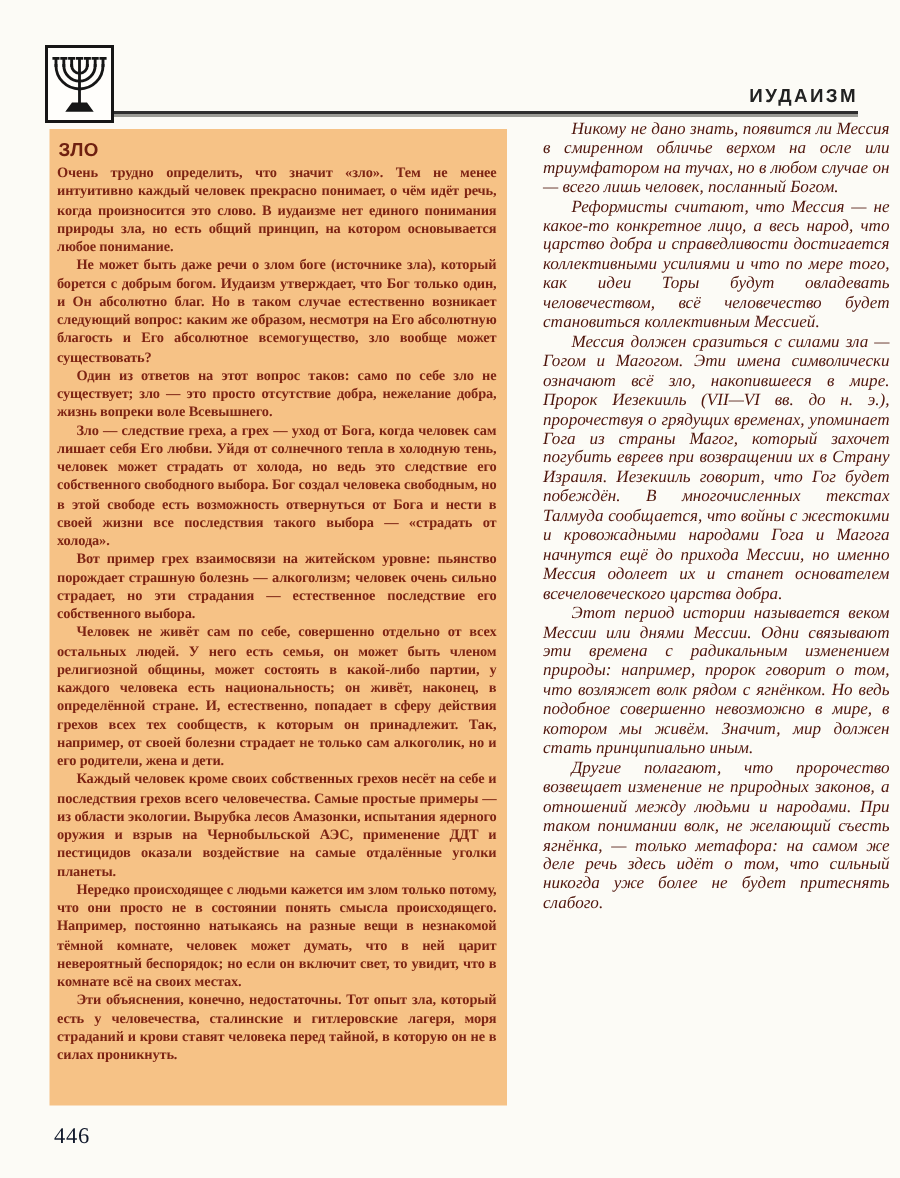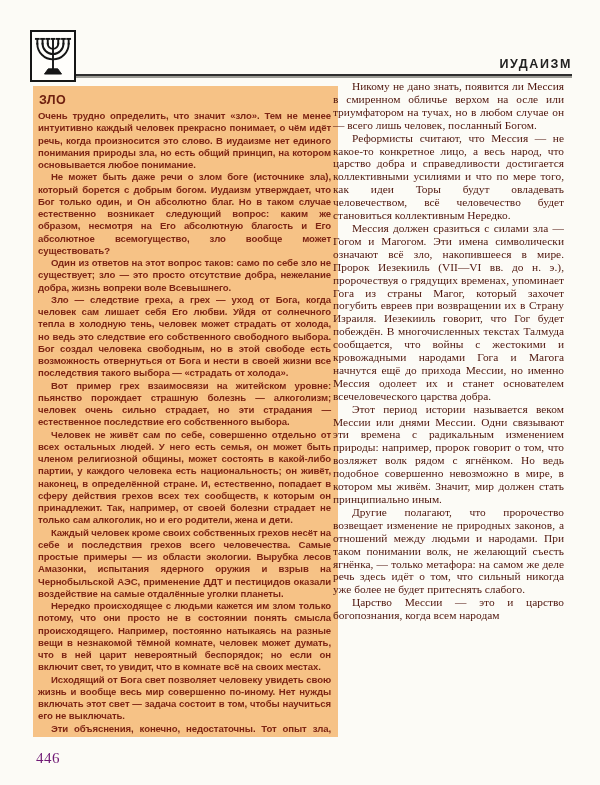--- a/index.html
+++ b/index.html
@@ -29,38 +29,38 @@
     background:#f6c286;box-sizing:border-box;
     padding:7px 7px 16px 5px;overflow:hidden;z-index:2;
   }
   .left-col h2{
     margin:0 0 3px 1px;
     font-family:"Liberation Sans",sans-serif;
     font-size:12.5px;font-weight:bold;color:#6f2010;letter-spacing:.3px;
   }
   .lp{
     margin:0;
-    font-family:Liberation Sans, sans-serif;
+    font-family:Liberation Serif, serif;
     font-size:9.6px;line-height:12.25px;font-weight:bold;
     color:#7d2414;text-align:justify;text-indent:13px;
     letter-spacing:-0.1px;
   }
   .lp.noindent{text-indent:0;}
   
   .right-col{
-    position:absolute;left:333px;top:80px;width:231px;z-index:2;
+    position:absolute;left:362px;top:80px;width:231px;z-index:2;font-style:italic;
   }
   .rp{
     margin:0;
     font-size:11.4px;line-height:12.9px;
     color:#4f150c;text-align:justify;text-indent:19px;
   }
   .page-num{
     position:absolute;left:36px;top:750px;
-    font-size:15px;color:#701a75;letter-spacing:.5px;
+    font-size:15px;color:#0f172a;letter-spacing:.5px;
   }
 </style>
 </head>
 <body>
 
 <div class="menorah-box">
   <svg width="38" height="42" viewBox="0 0 40 44">
     <g stroke="#161616" stroke-width="2" fill="none" stroke-linecap="square">
       <path d="M 3.5 5 V 9"></path>
         <path d="M 9 5 V 9"></path>
@@ -89,27 +89,25 @@
 <div class="left-col">
   <h2>ЗЛО</h2>
   <p class="lp noindent">Очень трудно определить, что значит «зло». Тем не менее интуитивно каждый человек прекрасно понимает, о чём идёт речь, когда произносится это слово. В иудаизме нет единого понимания природы зла, но есть общий принцип, на котором основывается любое понимание.</p>
   <p class="lp">Не может быть даже речи о злом боге (источнике зла), который борется с добрым богом. Иудаизм утверждает, что Бог только один, и Он абсолютно благ. Но в таком случае естественно возникает следующий вопрос: каким же образом, несмотря на Его абсолютную благость и Его абсолютное всемогущество, зло вообще может существовать?</p>
   <p class="lp">Один из ответов на этот вопрос таков: само по себе зло не существует; зло — это просто отсутствие добра, нежелание добра, жизнь вопреки воле Всевышнего.</p>
   <p class="lp">Зло — следствие греха, а грех — уход от Бога, когда человек сам лишает себя Его любви. Уйдя от солнечного тепла в холодную тень, человек может страдать от холода, но ведь это следствие его собственного свободного выбора. Бог создал человека свободным, но в этой свободе есть возможность отвернуться от Бога и нести в своей жизни все последствия такого выбора — «страдать от холода».</p>
   <p class="lp">Вот пример грех взаимосвязи на житейском уровне: пьянство порождает страшную болезнь — алкоголизм; человек очень сильно страдает, но эти страдания — естественное последствие его собственного выбора.</p>
   <p class="lp">Человек не живёт сам по себе, совершенно отдельно от всех остальных людей. У него есть семья, он может быть членом религиозной общины, может состоять в какой-либо партии, у каждого человека есть национальность; он живёт, наконец, в определённой стране. И, естественно, попадает в сферу действия грехов всех тех сообществ, к которым он принадлежит. Так, например, от своей болезни страдает не только сам алкоголик, но и его родители, жена и дети.</p>
   <p class="lp">Каждый человек кроме своих собственных грехов несёт на себе и последствия грехов всего человечества. Самые простые примеры — из области экологии. Вырубка лесов Амазонки, испытания ядерного оружия и взрыв на Чернобыльской АЭС, применение ДДТ и пестицидов оказали воздействие на самые отдалённые уголки планеты.</p>
   <p class="lp">Нередко происходящее с людьми кажется им злом только потому, что они просто не в состоянии понять смысла происходящего. Например, постоянно натыкаясь на разные вещи в незнакомой тёмной комнате, человек может думать, что в ней царит невероятный беспорядок; но если он включит свет, то увидит, что в комнате всё на своих местах.</p>
-  <p class="lp">Исходящий от Бога свет позволяет человеку увидеть свою жизнь и вообще весь мир совершенно по-иному. Нет нужды включать этот свет — задача состоит в том, чтобы научиться его не выключать.</p>
   <p class="lp">Эти объяснения, конечно, недостаточны. Тот опыт зла, который есть у человечества, сталинские и гитлеровские лагеря, моря страданий и крови ставят человека перед тайной, в которую он не в силах проникнуть.</p>
 
 </div>
 
 <div class="right-col">
   <p class="rp">Никому не дано знать, появится ли Мессия в смиренном обличье верхом на осле или триумфатором на тучах, но в любом случае он — всего лишь человек, посланный Богом.</p>
-  <p class="rp">Реформисты считают, что Мессия — не какое-то конкретное лицо, а весь народ, что царство добра и справедливости достигается коллективными усилиями и что по мере того, как идеи Торы будут овладевать человечеством, всё человечество будет становиться коллективным Нередко.</p>
+  <p class="rp">Реформисты считают, что Мессия — не какое-то конкретное лицо, а весь народ, что царство добра и справедливости достигается коллективными усилиями и что по мере того, как идеи Торы будут овладевать человечеством, всё человечество будет становиться коллективным Мессией.</p>
   <p class="rp">Мессия должен сразиться с силами зла — Гогом и Магогом. Эти имена символически означают всё зло, накопившееся в мире. Пророк Иезекииль (VII—VI вв. до н. э.), пророчествуя о грядущих временах, упоминает Гога из страны Магог, который захочет погубить евреев при возвращении их в Страну Израиля. Иезекииль говорит, что Гог будет побеждён. В многочисленных текстах Талмуда сообщается, что войны с жестокими и кровожадными народами Гога и Магога начнутся ещё до прихода Мессии, но именно Мессия одолеет их и станет основателем всечеловеческого царства добра.</p>
   <p class="rp">Этот период истории называется веком Мессии или днями Мессии. Одни связывают эти времена с радикальным изменением природы: например, пророк говорит о том, что возляжет волк рядом с ягнёнком. Но ведь подобное совершенно невозможно в мире, в котором мы живём. Значит, мир должен стать принципиально иным.</p>
   <p class="rp">Другие полагают, что пророчество возвещает изменение не природных законов, а отношений между людьми и народами. При таком понимании волк, не желающий съесть ягнёнка, — только метафора: на самом же деле речь здесь идёт о том, что сильный никогда уже более не будет притеснять слабого.</p>
-  <p class="rp">Царство Мессии — это и царство богопознания, когда всем народам</p>
 </div>
 
 <div class="page-num">446</div>
 
 </body></html>

